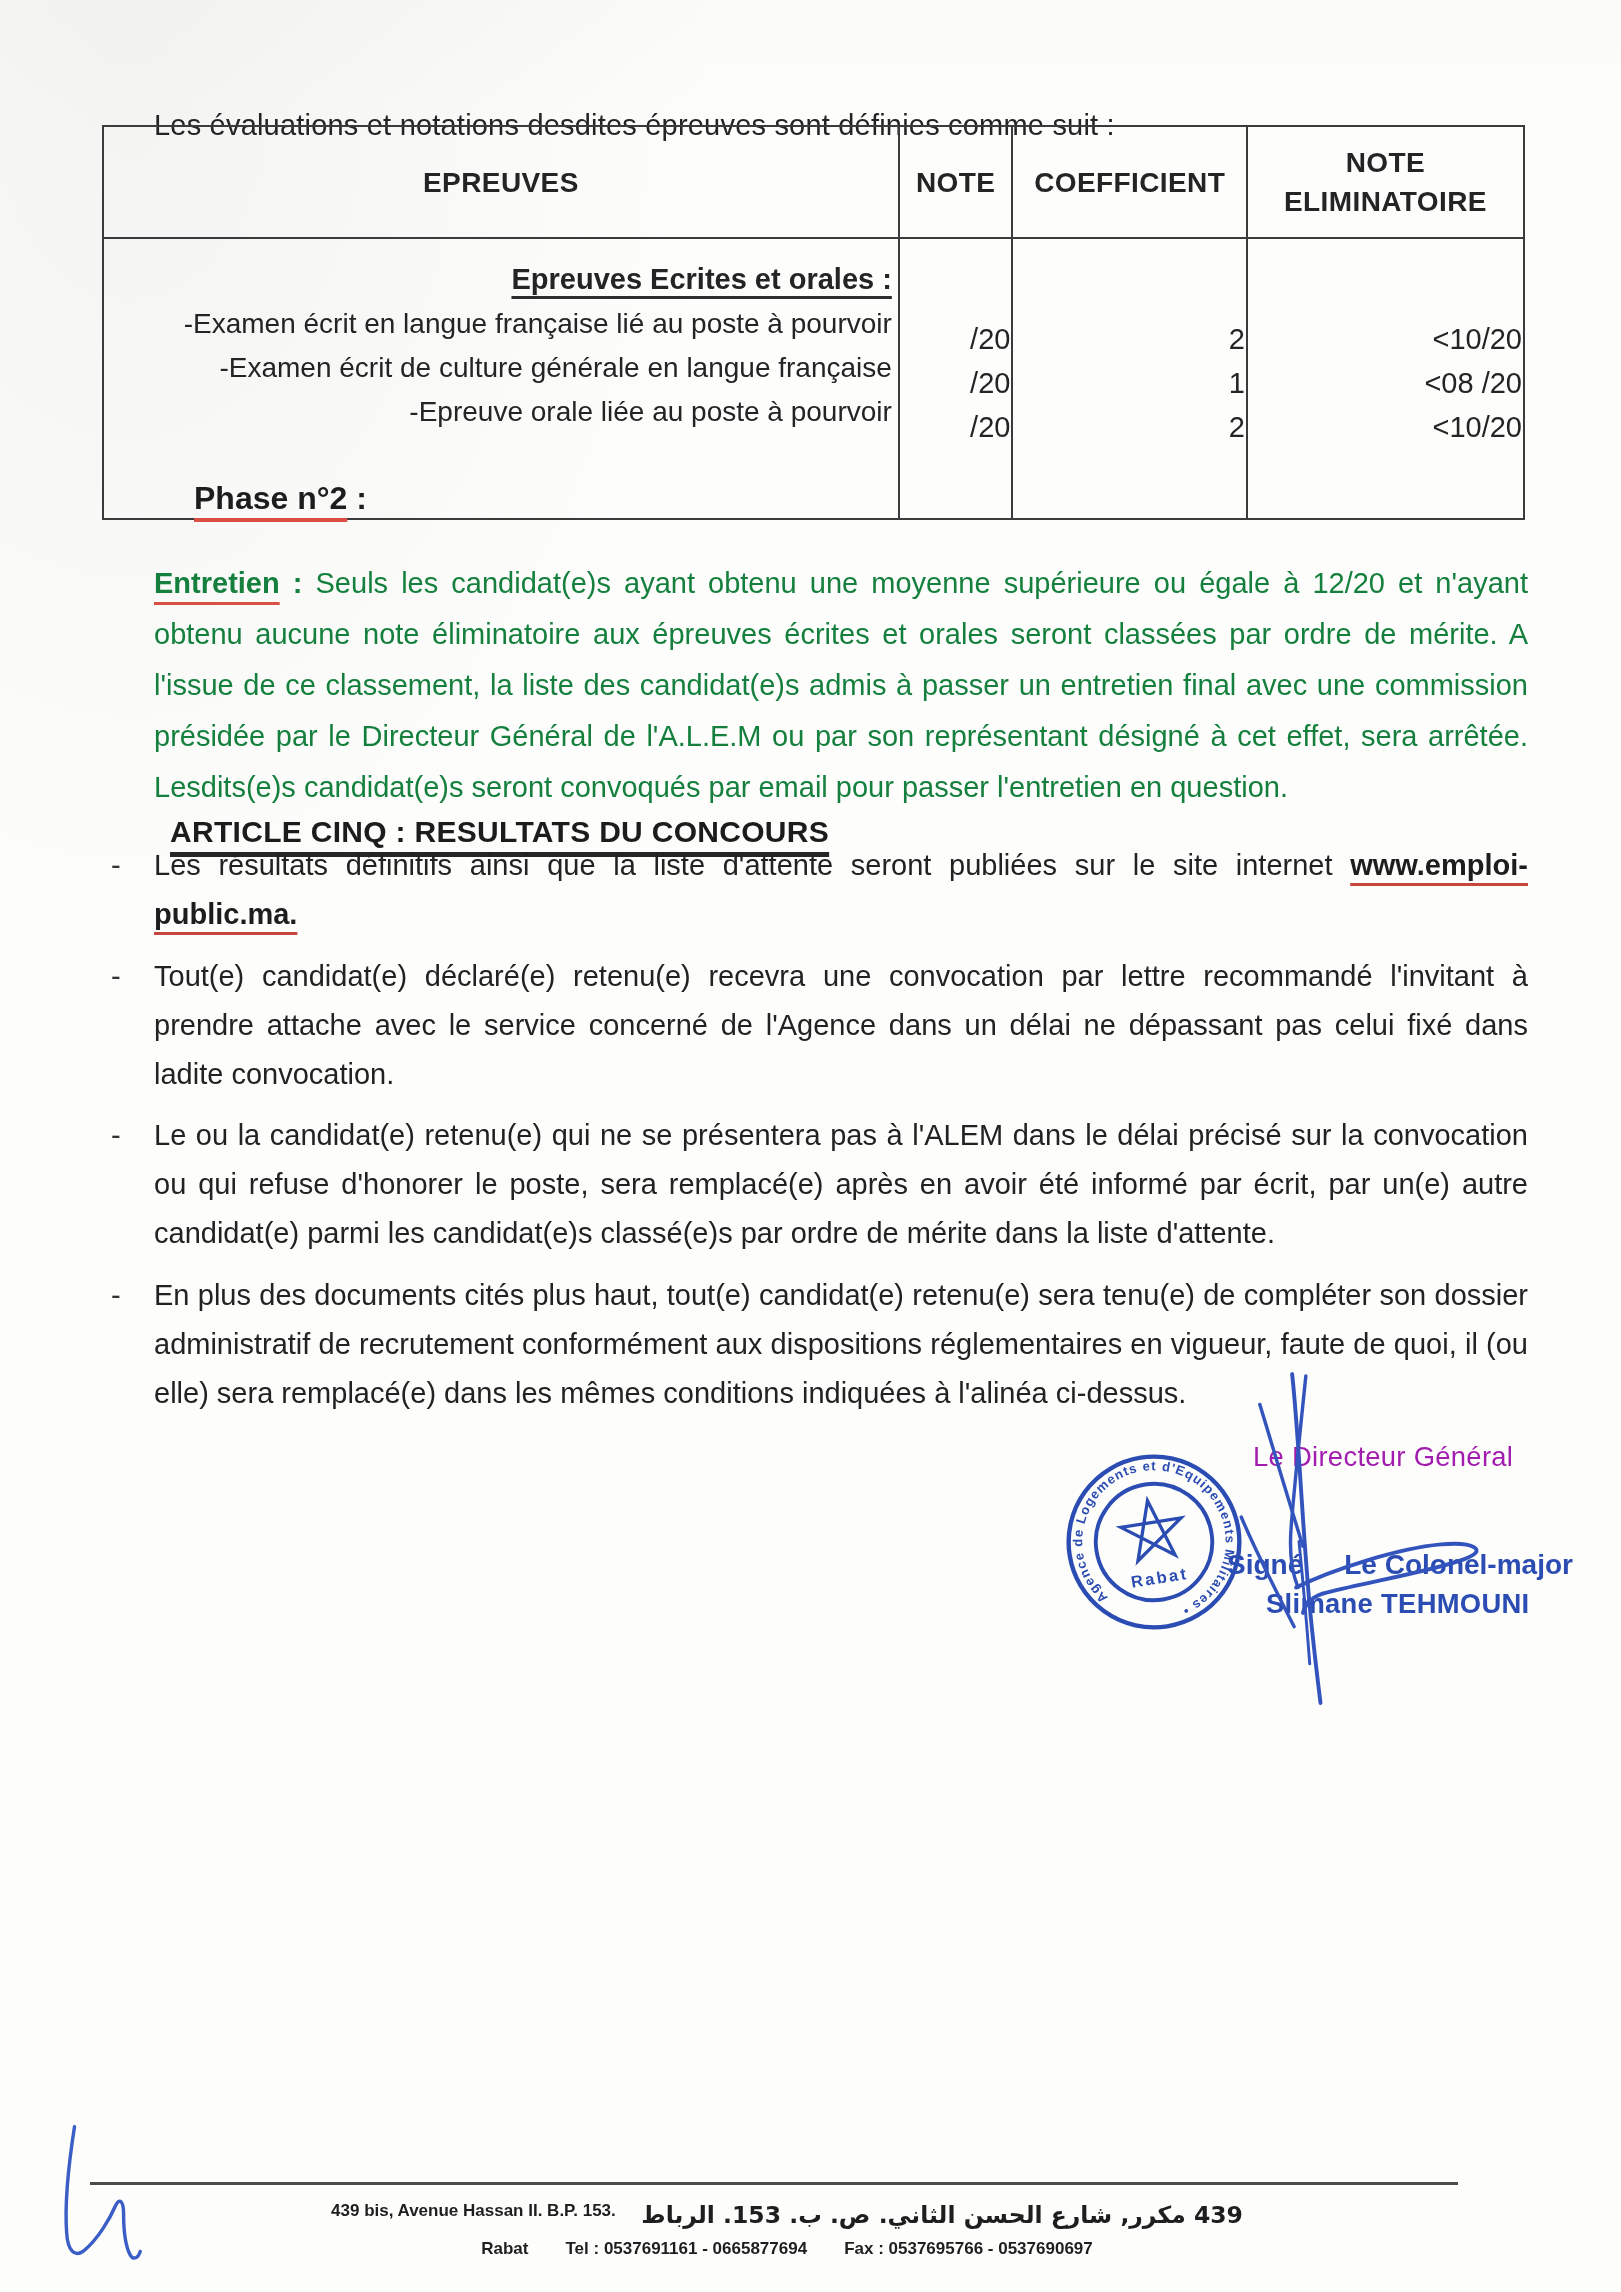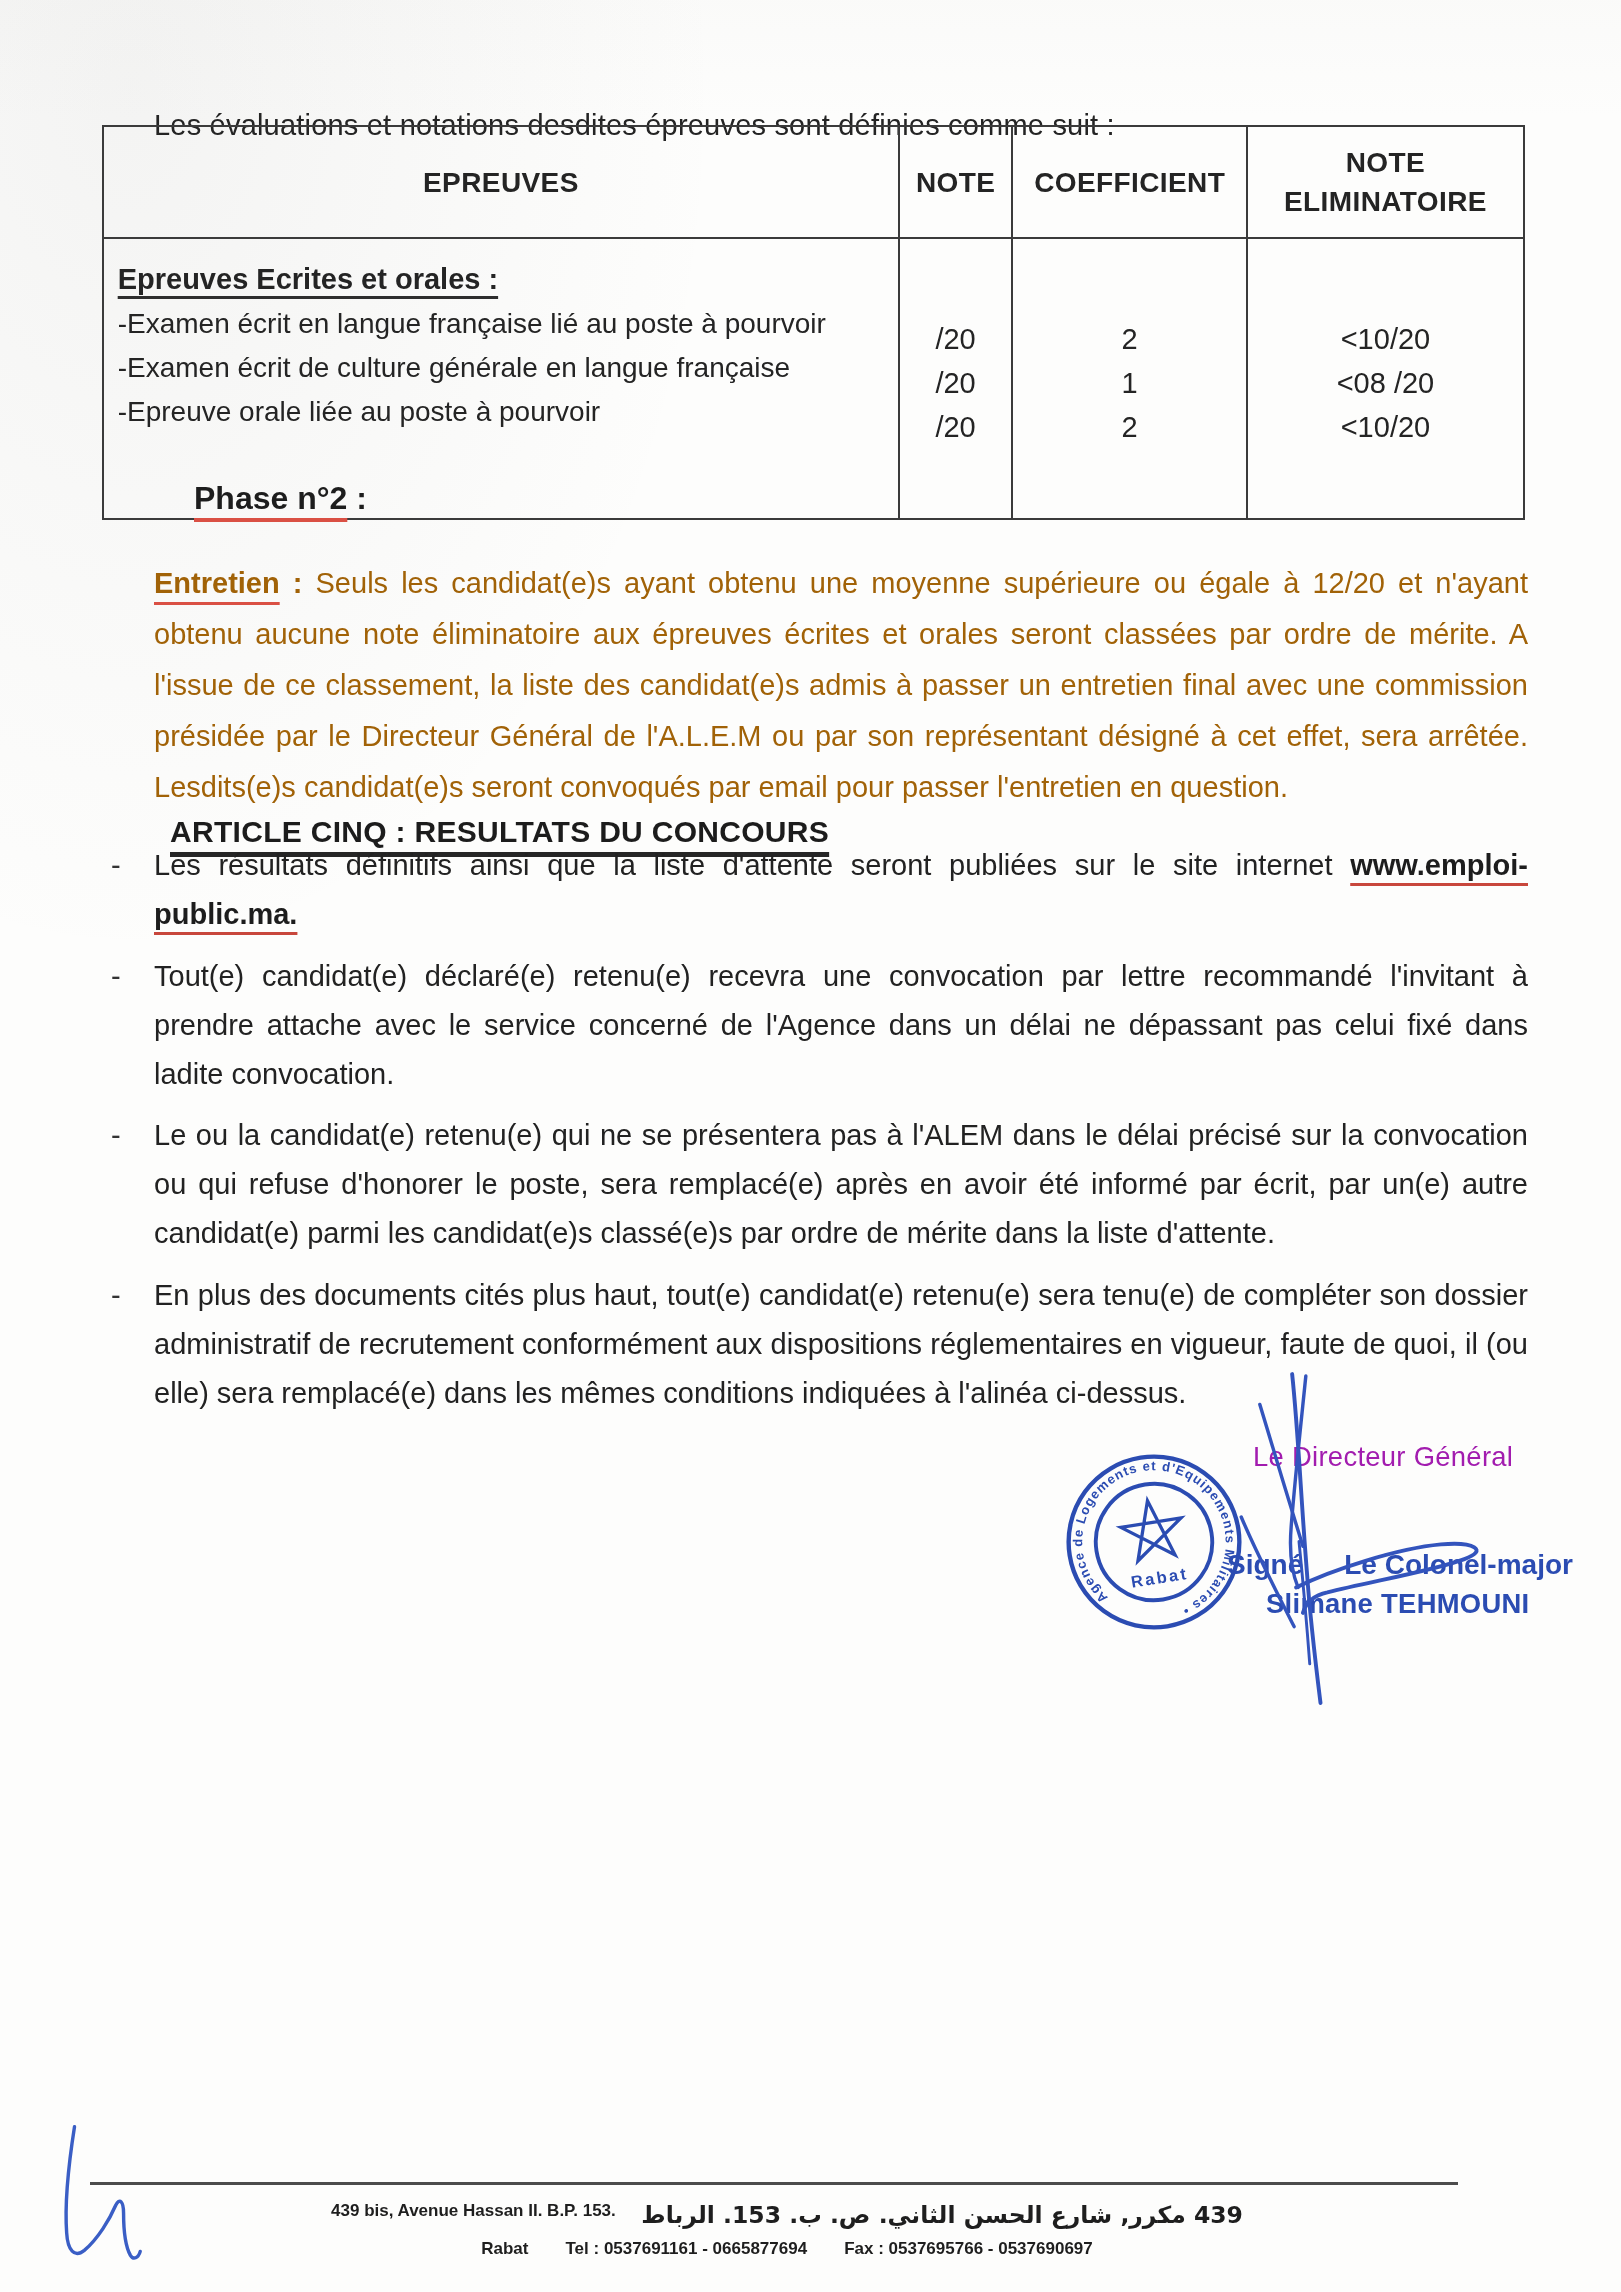--- a/index.html
+++ b/index.html
@@ -19,21 +19,21 @@
                linear-gradient(180deg, rgba(200,200,195,.05), transparent 118px);
   }
   .intro{position:absolute;left:154px;top:80px;font-size:29px;letter-spacing:0.2px;}
 
   
   .grades-table{
     position:absolute;left:102px;top:125px;width:1423px;
     border-collapse:collapse;table-layout:fixed;
     border:2.9px solid #3b3b3b;
   }
-  .grades-table th,.grades-table td{border:2.5px solid #3b3b3b;}
+  .grades-table th,.grades-table td{border:2.5px solid #3b3b3b;text-align:right;}
   .grades-table thead th{
     height:110px;font-size:28px;font-weight:bold;text-align:center;
     vertical-align:middle;letter-spacing:0.4px;line-height:39px;padding:0 13.7px;
   }
   .grades-table tbody td{height:200px;vertical-align:top;}
   .cell-epreuves{padding:17.6px 5.9px 0 13.7px;}
   .group-label{
     font-size:29px;font-weight:bold;line-height:45px;white-space:nowrap;
     text-decoration:underline;text-decoration-color:#2e2e2e;
     text-decoration-thickness:2.9px;text-underline-offset:6.9px;
@@ -44,21 +44,21 @@
   .val-line{font-size:29px;line-height:44px;}
 
   
   .u-red{
     text-decoration:underline;text-decoration-color:#da5044;
     text-decoration-thickness:3.9px;text-underline-offset:8.8px;
   }
   .phase{position:absolute;left:154px;top:453px;font-size:32px;font-weight:bold;color:#1d1d1d;margin-left:40px;}
   .entretien{
     position:absolute;left:154px;top:529px;width:1374px;
-    font-size:29px;line-height:51px;text-align:justify;color:#a16207;
+    font-size:29px;line-height:51px;text-align:justify;color:#15803d;
   }
   .entretien b .u-red{text-decoration-thickness:3.4px;}
   .article{position:absolute;left:154px;top:790px;font-size:30px;font-weight:bold;letter-spacing:0.3px;color:#1c1c1c;}
   .u-article{
     text-decoration:underline;text-decoration-color:#262626;
     text-decoration-thickness:4.9px;text-underline-offset:9.8px;margin-left:16px;
   }
 
   .bullets{position:absolute;left:111px;top:841px;width:1417px;}
   .bullet{display:flex;margin-bottom:12.7px;}

